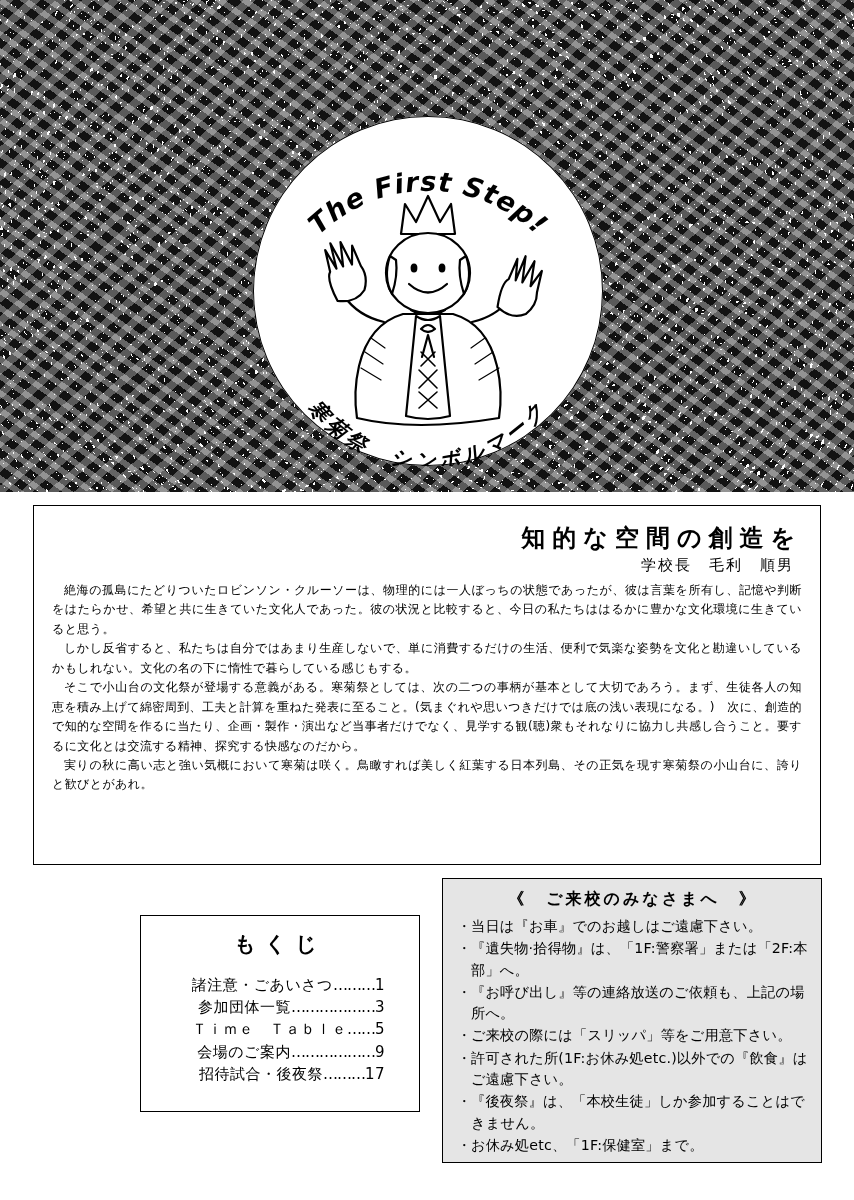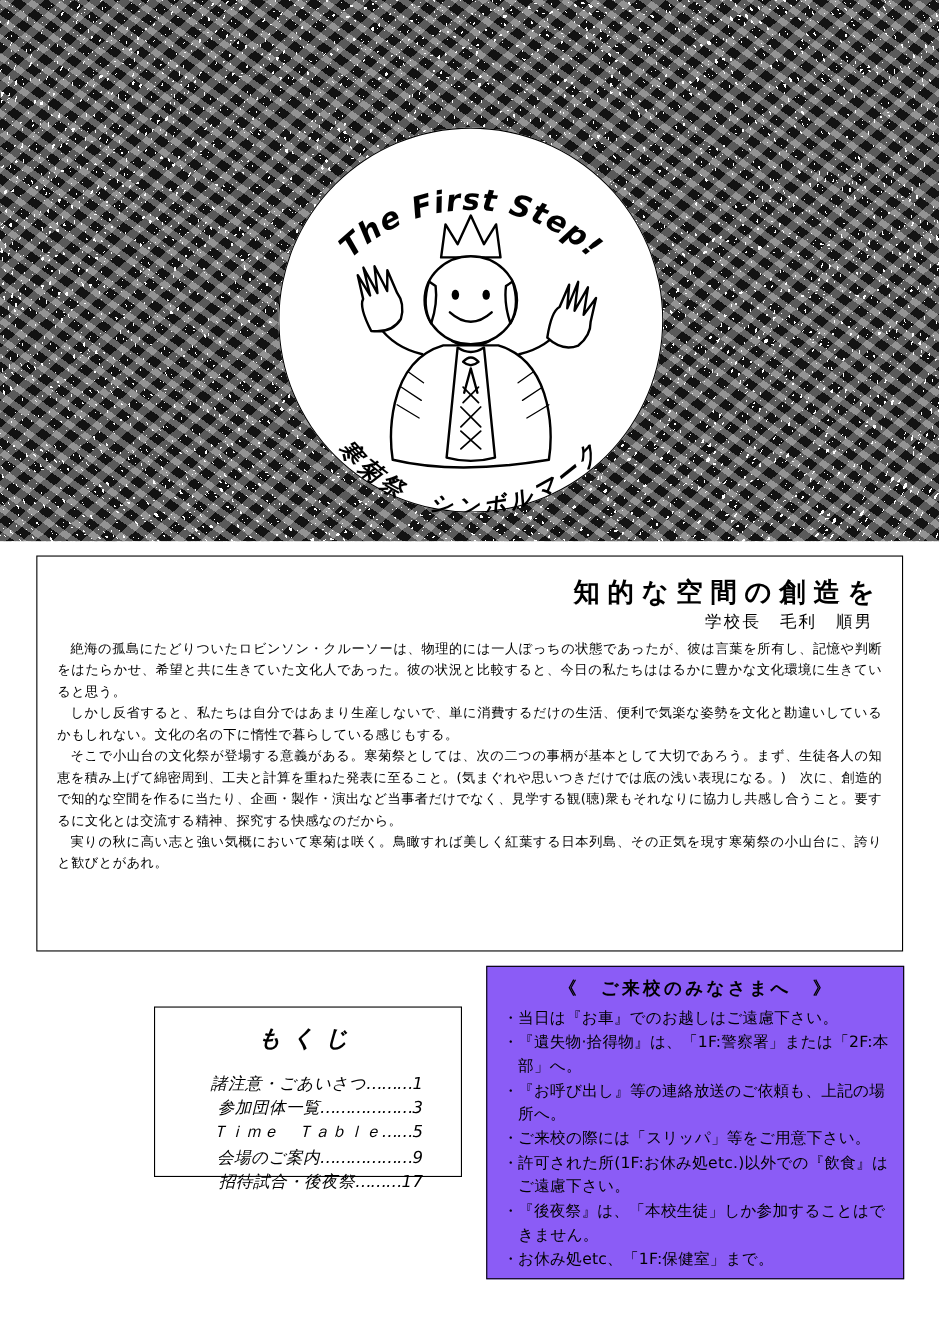--- a/index.html
+++ b/index.html
@@ -88,26 +88,25 @@
     margin:0 0 0 0;
     font-size:12px;
     line-height:1.62;
     text-align:justify;
     text-indent:1em;
     letter-spacing:.4px;
   }
 
   
   #toc{
-    position:absolute;left:140px;top:915px;width:280px;height:155px;
+    position:absolute;left:140px;top:915px;width:280px;height:197px;
     border:1.5px solid #000;
     background:#fff;
     box-sizing:border-box;
     padding:10px 12px;
-    font-style:italic;
   }
   #toc h2{
     margin:4px 0 10px 0;
     text-align:center;
     font-size:21px;
     font-weight:bold;
     letter-spacing:9px;
   }
   #toc ul{list-style:none;margin:16px;padding:0 6px 0 10px;text-align:right;}
   #toc li{
@@ -115,21 +114,21 @@
     line-height:1.48;
     letter-spacing:.5px;
     white-space:nowrap;
   }
   #toc .dots{letter-spacing:-1px;}
 
   
   #notices{
     position:absolute;left:442px;top:878px;width:380px;height:285px;
     border:1.5px solid #000;
-    background:#8b5cf6;
+    background:#e5e5e5;
     box-sizing:border-box;
     padding:8px 10px 6px 12px;
   }
   #notices h2{
     margin:2px 0 6px 0;
     text-align:center;
     font-size:16px;
     font-weight:bold;
     letter-spacing:3px;
   }

